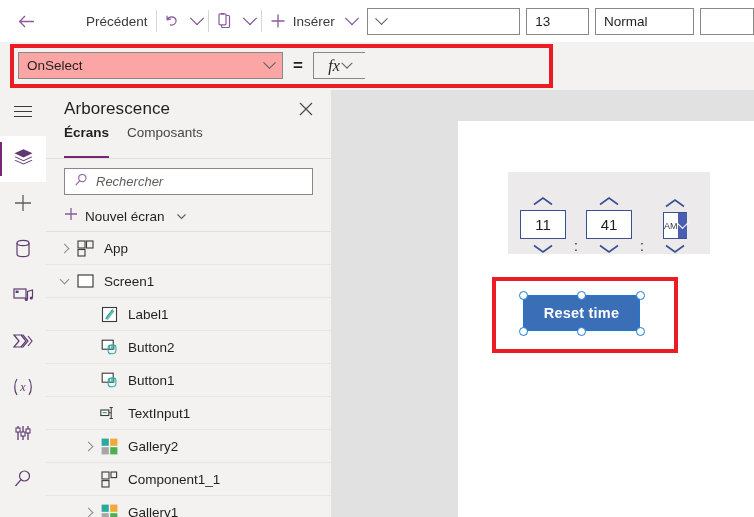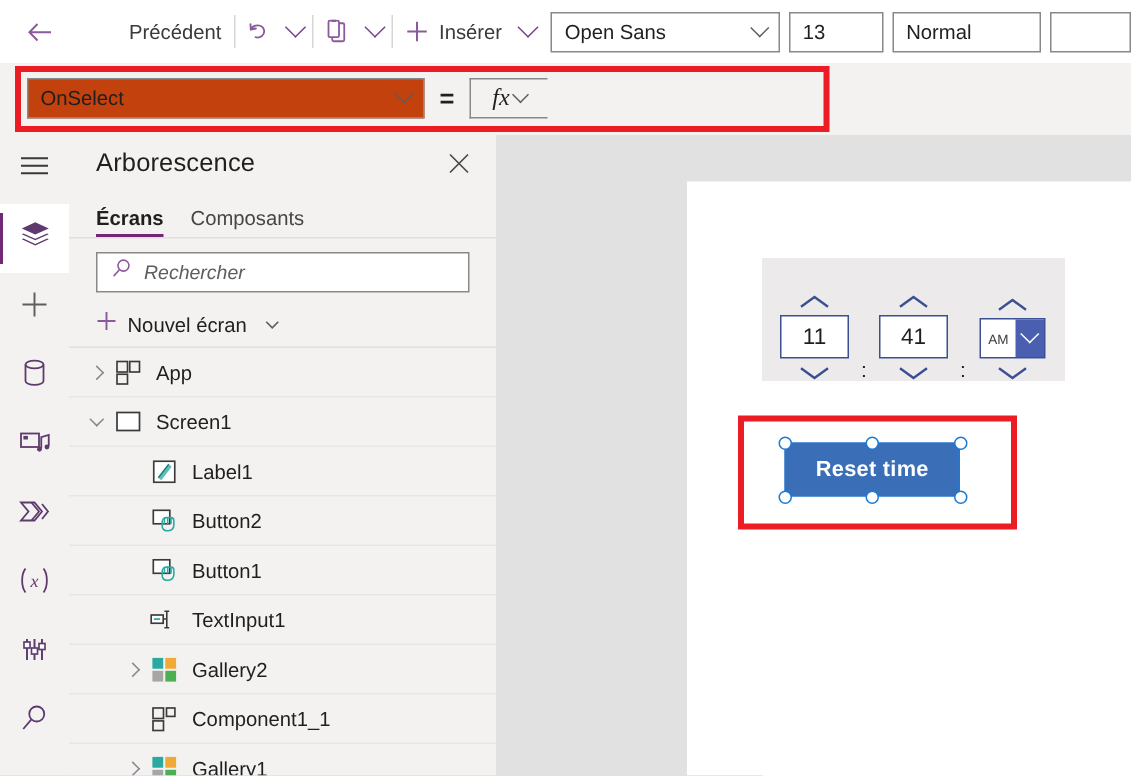--- a/index.html
+++ b/index.html
@@ -44,21 +44,21 @@
 
   
   .formula-strip{
     position:absolute;left:0;top:42px;width:754px;height:48px;
     background:#f3f2f1;border-bottom:1px solid #e1dfdd;
   }
   .fb-inner{
     position:absolute;left:18px;top:52px;width:527px;height:27px;
     display:flex;align-items:center;
   }
-  #prop-combo{width:265px;height:27px;background:#c2410c;}
+  #prop-combo{width:265px;height:27px;background:#fca5a5;}
   .eq{
     width:30px;text-align:center;font-size:17px;font-weight:bold;color:#201f1e;
     user-select:none;
   }
   .fx{
     width:52px;height:27px;border:1px solid #8a8886;border-right:none;background:#f3f2f1;
     display:flex;align-items:center;justify-content:center;gap:3px;box-sizing:border-box;
   }
   .fx .fxg{font-family:"Liberation Serif",serif;font-style:italic;font-size:16px;color:#201f1e;}
   .fx i{width:7px;height:7px;border-right:1.2px solid #605e5c;border-bottom:1.2px solid #605e5c;transform:rotate(45deg) translate(-2px,-2px);display:block;}
@@ -100,21 +100,21 @@
   .tp-head{
     height:38px;display:flex;align-items:center;justify-content:space-between;
     padding:0 14px 0 18px;
   }
   .tp-title{font-size:17px;color:#201f1e;letter-spacing:.1px;}
   .tp-close{width:22px;height:22px;display:flex;align-items:center;justify-content:center;cursor:default;}
   .tabs{
     height:30px;display:flex;align-items:flex-end;padding-left:18px;gap:18px;
     border-bottom:1px solid #e1dfdd;
   }
-  .tab{font-size:13.5px;color:#484644;padding-bottom:5px;cursor:default;position:relative;}
+  .tab{font-size:13.5px;color:#484644;padding-bottom:18px;cursor:default;position:relative;}
   .tab.sel{color:#201f1e;font-weight:600;}
   .tab.sel:after{content:"";position:absolute;left:0;right:0;bottom:0;height:2px;background:#742774;}
 
   .searchwrap{padding:9px 18px 0 18px;}
   .searchbox{
     height:27px;border:1px solid #8a8886;background:#fff;display:flex;align-items:center;
     box-sizing:border-box;padding-left:9px;gap:8px;
   }
   .searchbox .ph{font-size:13px;color:#605e5c;font-style:italic;}
 
@@ -151,21 +151,21 @@
   .tp-row{position:absolute;left:0;top:0;width:202px;height:82px;display:flex;align-items:flex-end;justify-content:center;gap:0px;}
   .spinner{width:46px;display:flex;flex-direction:column;align-items:center;gap:3px;}
   .sp-arrow{width:26px;height:12px;display:flex;align-items:center;justify-content:center;cursor:default;}
   .sp-box{
     width:44px;height:27px;border:1.5px solid #3b4f93;background:#fff;
     display:flex;align-items:center;justify-content:center;
     font-size:15px;color:#201f1e;
   }
   .colon{width:20px;text-align:center;font-size:14px;color:#201f1e;}
   .ampm{
-    width:44px;height:27px;border:1.5px solid #3b4f93;background:#fff;display:flex;
+    width:24px;height:27px;border:1.5px solid #3b4f93;background:#fff;display:flex;
     box-sizing:border-box;
   }
   .ampm .t{flex:1;display:flex;align-items:center;justify-content:center;font-size:9px;color:#3a3a3a;}
   .ampm .db{width:19px;background:#4a5fb0;display:flex;align-items:center;justify-content:center;}
   .ampm .db i{width:8px;height:8px;border-right:1.6px solid #fff;border-bottom:1.6px solid #fff;transform:rotate(45deg) translate(-2px,-2px);display:block;}
 
   
   .btn-reset{
     position:absolute;left:523px;top:295px;width:117px;height:36px;
     background:#3a6fb8;color:#fff;font-size:14.5px;font-weight:bold;
@@ -230,21 +230,20 @@
             <path d="M8 1.5 V14.5 M1.5 8 H14.5" stroke="#8a5a9a" stroke-width="1.3"></path>
           </svg>
       </span>
       <span class="lbl">Insérer</span>
     </div>
     <div class="chev-btn">
       <span class="chev"></span>
     </div>
 
     <div class="combo" id="font-combo">
-      <span class="val">Open Sans</span>
       <span class="cbchev">
           <i></i>
         </span>
     </div>
 
     <div class="combo" id="size-combo">
       <span class="val">13</span>
     </div>
 
     <div class="combo" id="weight-combo">

